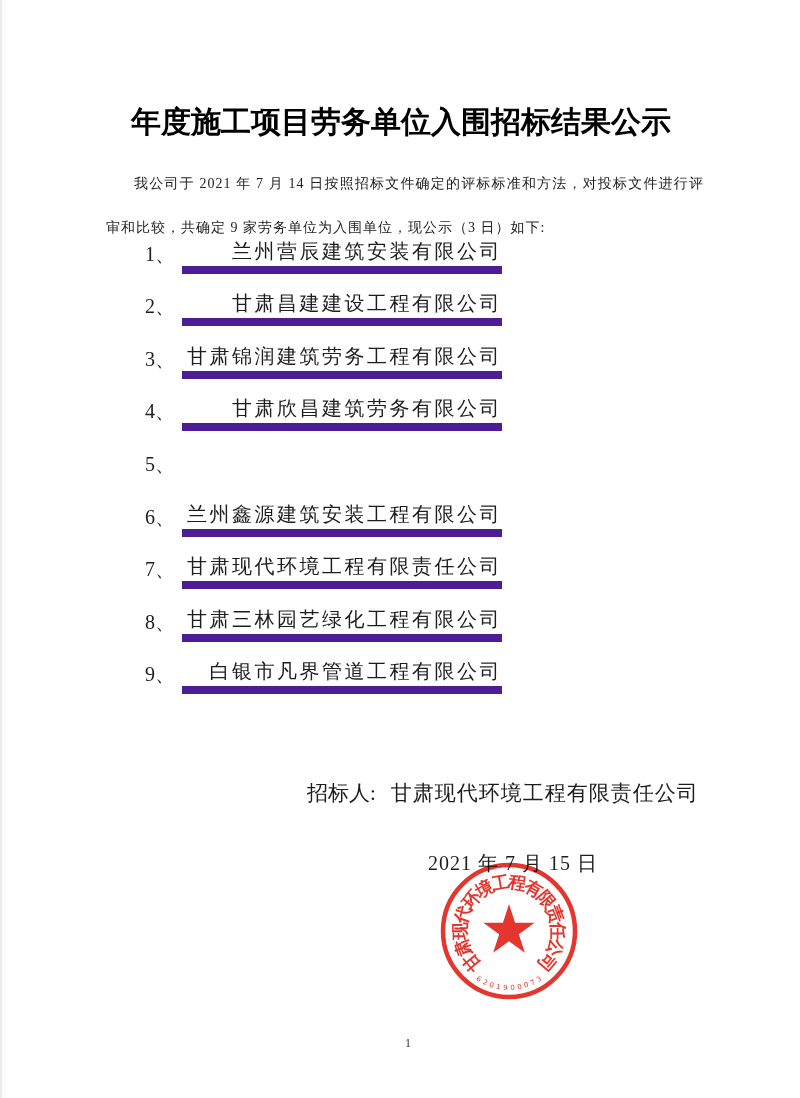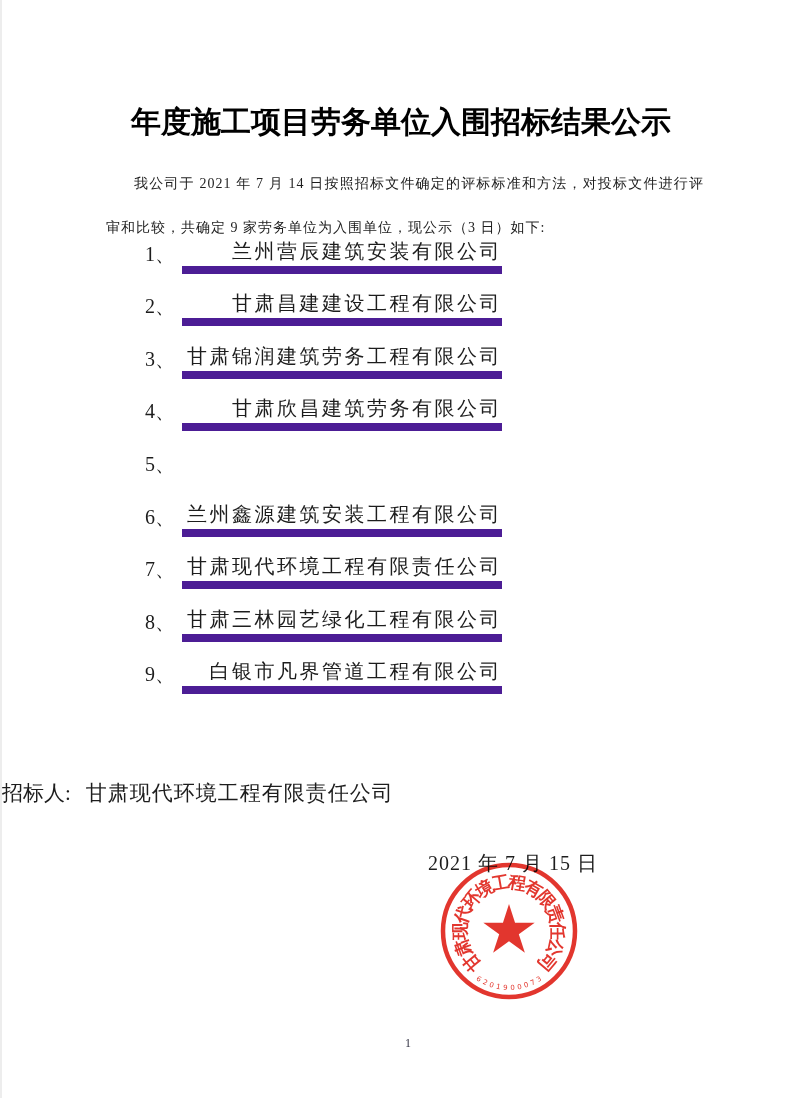--- a/index.html
+++ b/index.html
@@ -54,20 +54,21 @@
     width: 320px;
     flex: none;
     border-bottom: 8px solid #4c1d95;
     padding-bottom: 1px;
     letter-spacing: 2.5px;
     white-space: nowrap;
     text-align: right;
   }
   .signature-row {
     margin-top: 84px;
+    padding-left: 305px;
     font-size: 21px;
     line-height: 30px;
   }
   .signature-label { margin-right: 15px; }
   .signature-company { letter-spacing: 1px; }
   .date-row {
     margin-top: 40px;
     padding-left: 426px;
     font-size: 20px;
     letter-spacing: 1px;

